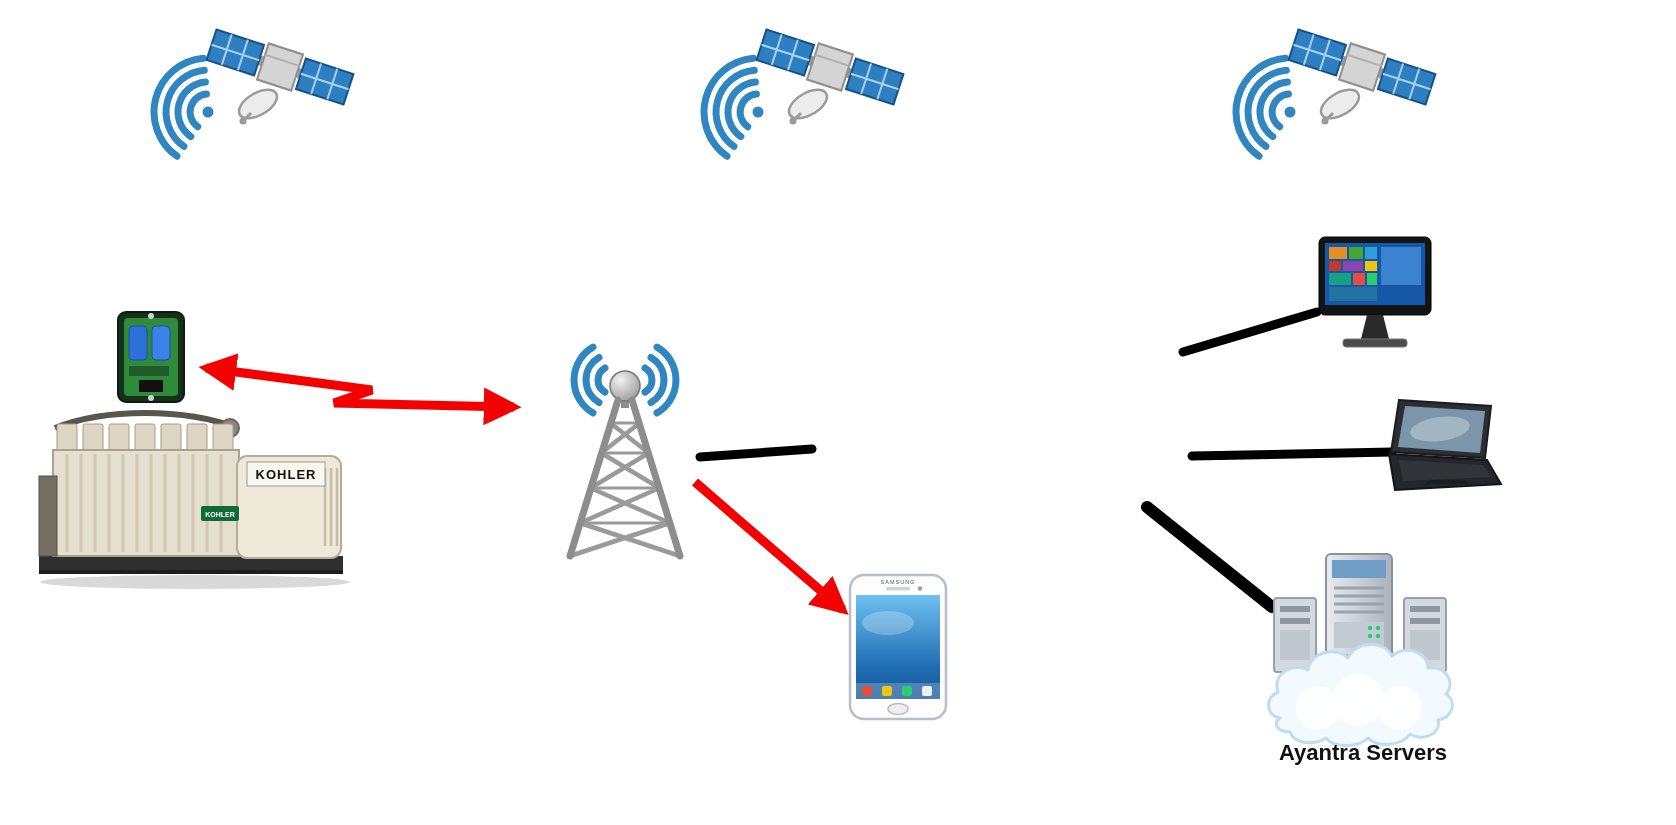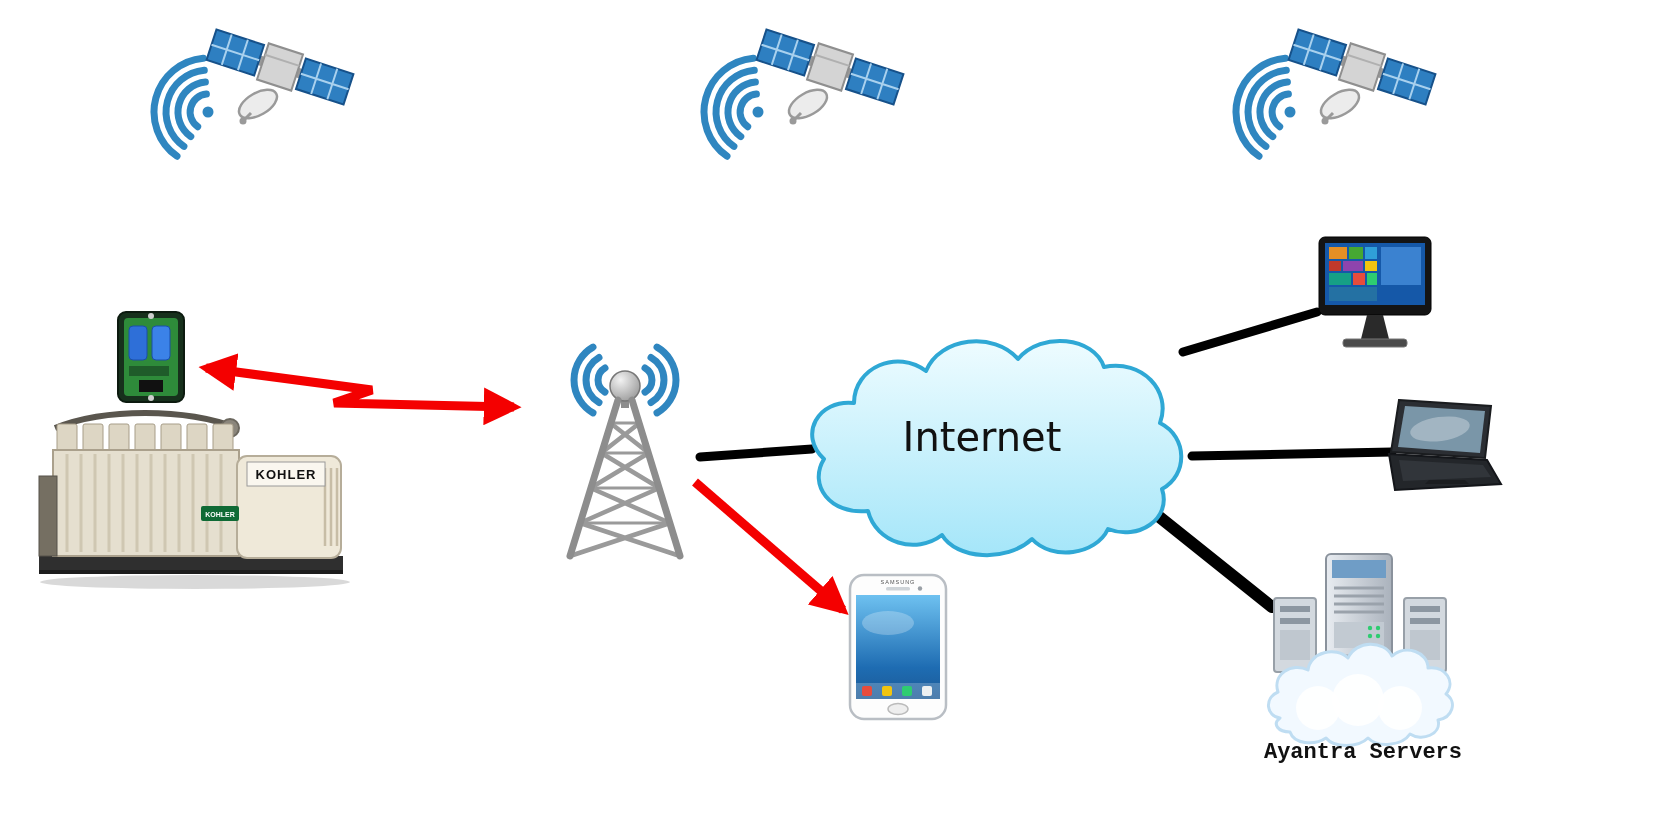--- a/index.html
+++ b/index.html
@@ -15,21 +15,21 @@
   #overview-title{
     position:absolute;left:60px;top:728px;
     font-size:34px;color:#1c1c1c;
     text-decoration:underline;
     text-underline-offset:6px;
     font-family:"DejaVu Sans",sans-serif;
   }
   #servers-label{
     position:absolute;left:1258px;top:740px;width:210px;
     text-align:center;font-size:22px;font-weight:bold;color:#111;
-    font-family:Liberation Mono, monospace;
+    font-family:Liberation Sans, sans-serif;
   }
   .internet-text{
     font-family:"DejaVu Sans",sans-serif;
     font-size:40px;fill:#111;
   }
   .kohler-text{
     font-family:"Liberation Sans",sans-serif;
     font-weight:bold;fill:#111;
   }
 </style>
@@ -196,43 +196,20 @@
         <path d="M70.4 95 L108.7 125 M99.6 95 L61.3 125"></path>
         <path d="M61.3 125 L119.4 160 M108.7 125 L50.6 160"></path>
         <path d="M50.6 160 L130 195 M119.4 160 L40 195"></path>
         <path d="M40 195 L140 228 M130 195 L30 228"></path>
         <path d="M70.4 95 H99.6 M61.3 125 H108.7 M50.6 160 H119.4 M40 195 H130" stroke-width="3"></path>
       </g>
       <path d="M78 72 L30 228 M92 72 L140 228" stroke="#8d8d8d" stroke-width="7" stroke-linecap="round" fill="none"></path>
     </svg>
   </div>
 
-  <div class="node" style="left:790px;top:315px;width:410px;height:260px;">
-    <svg viewBox="0 0 410 260">
-      <defs>
-        <linearGradient id="cloudGrad" x1="0" y1="0" x2="0" y2="1">
-          <stop offset="0" stop-color="#eefcff"></stop>
-          <stop offset="1" stop-color="#a5e6f9"></stop>
-        </linearGradient>
-      </defs>
-      <path d="M 78 196
-               C 40 200 18 170 34 144
-               C 8 120 28 84 64 88
-               C 64 52 108 34 136 56
-               C 150 22 204 16 228 44
-               C 252 16 304 22 314 52
-               C 352 44 382 76 370 108
-               C 398 122 398 160 372 174
-               C 382 204 348 226 318 214
-               C 306 240 262 246 242 224
-               C 216 248 166 244 152 220
-               C 126 240 86 228 78 196 Z" fill="url(#cloudGrad)" stroke="#2fa8d5" stroke-width="4" stroke-linejoin="round"></path>
-      <text x="192" y="136" text-anchor="middle" class="internet-text">Internet</text>
-    </svg>
-  </div>
 
   <div class="node" style="left:848px;top:573px;width:100px;height:148px;">
     <svg viewBox="0 0 100 148">
       <defs>
         <linearGradient id="phoneScr" x1="0" y1="0" x2="0" y2="1">
           <stop offset="0" stop-color="#6ec1f0"></stop>
           <stop offset="0.7" stop-color="#1e6cb2"></stop>
           <stop offset="1" stop-color="#1c5a96"></stop>
         </linearGradient>
       </defs>

